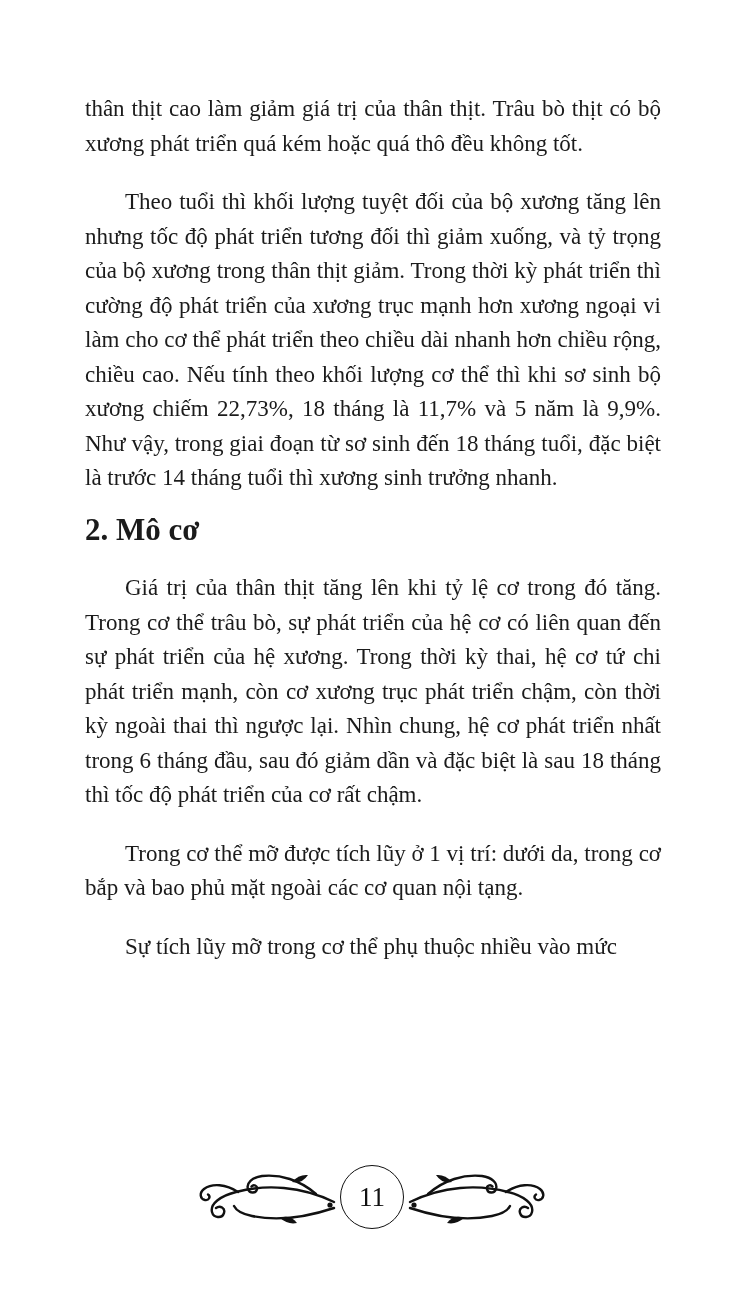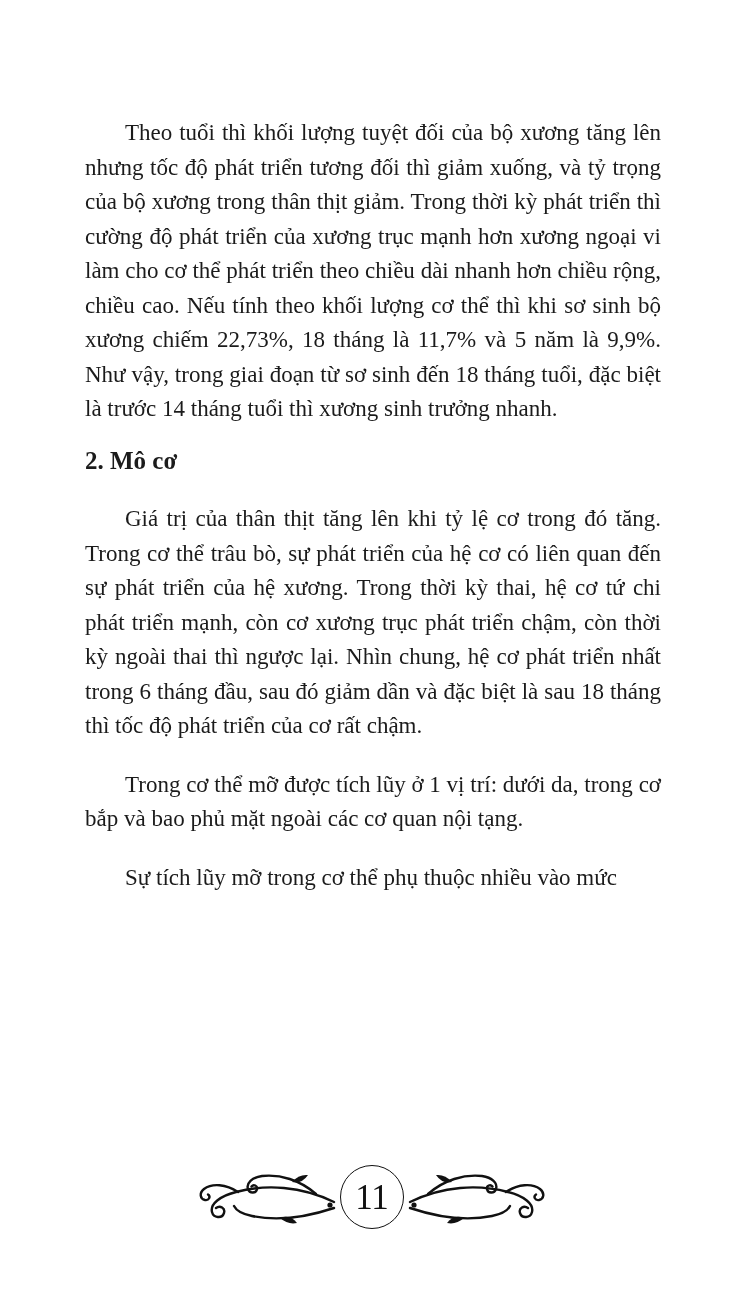--- a/index.html
+++ b/index.html
@@ -26,21 +26,21 @@
     font-size: 23px;
     line-height: 34.5px;
     text-align: justify;
     margin: 0;
   }
   .para.indent {
     text-indent: 40px;
     margin-top: 24px;
   }
   .heading {
-    font-size: 25px;
+    font-size: 31px;
     line-height: 34.5px;
     font-weight: bold;
     margin: 17px 0 12px 0;
     text-align: left;
   }
   .footer {
     position: absolute;
     left: 0;
     top: 1158px;
     width: 744px;
@@ -64,31 +64,32 @@
     background: #fff;
     display: flex;
     align-items: center;
     justify-content: center;
     margin: 0 4px;
     flex: 0 0 auto;
     position: relative;
     z-index: 2;
   }
   .page-number {
-    font-size: 35px;
+    font-size: 27px;
     color: #111;
     line-height: 1;
   }
 </style>
 </head>
 <body>
 
 <div class="page">
 
   <div class="content">
+    <p class="para">thân thịt cao làm giảm giá trị của thân thịt. Trâu bò thịt có bộ xương phát triển quá kém hoặc quá thô đều không tốt.</p>
 
     <p class="para indent">Theo tuổi thì khối lượng tuyệt đối của bộ xương tăng lên nhưng tốc độ phát triển tương đối thì giảm xuống, và tỷ trọng của bộ xương trong thân thịt giảm. Trong thời kỳ phát triển thì cường độ phát triển của xương trục mạnh hơn xương ngoại vi làm cho cơ thể phát triển theo chiều dài nhanh hơn chiều rộng, chiều cao. Nếu tính theo khối lượng cơ thể thì khi sơ sinh bộ xương chiếm 22,73%, 18 tháng là 11,7% và 5 năm là 9,9%. Như vậy, trong giai đoạn từ sơ sinh đến 18 tháng tuổi, đặc biệt là trước 14 tháng tuổi thì xương sinh trưởng nhanh.</p>
 
     <h2 class="heading">2. Mô cơ</h2>
 
     <p class="para indent">Giá trị của thân thịt tăng lên khi tỷ lệ cơ trong đó tăng. Trong cơ thể trâu bò, sự phát triển của hệ cơ có liên quan đến sự phát triển của hệ xương. Trong thời kỳ thai, hệ cơ tứ chi phát triển mạnh, còn cơ xương trục phát triển chậm, còn thời kỳ ngoài thai thì ngược lại. Nhìn chung, hệ cơ phát triển nhất trong 6 tháng đầu, sau đó giảm dần và đặc biệt là sau 18 tháng thì tốc độ phát triển của cơ rất chậm.</p>
 
 
 
     <p class="para indent">Trong cơ thể mỡ được tích lũy ở 1 vị trí: dưới da, trong cơ bắp và bao phủ mặt ngoài các cơ quan nội tạng.</p>

